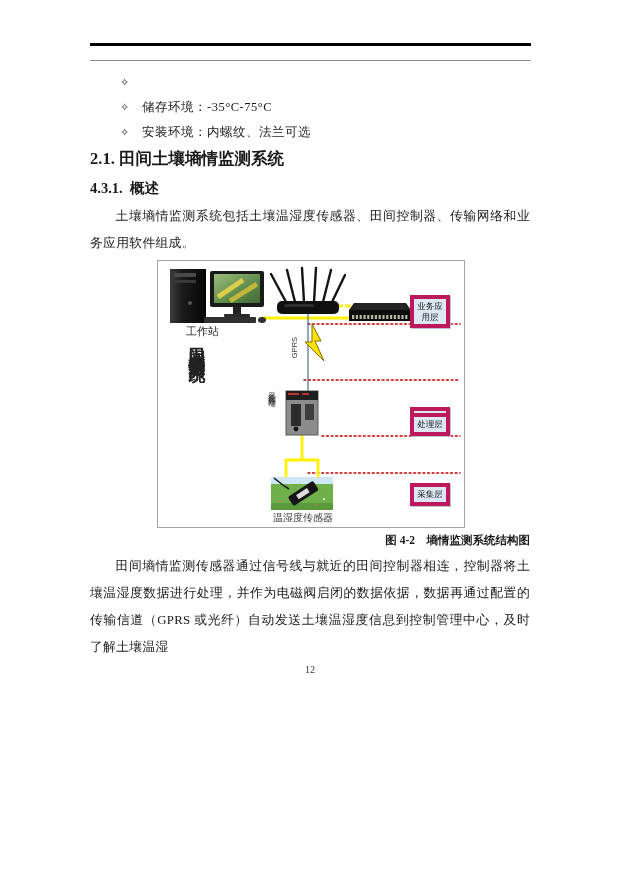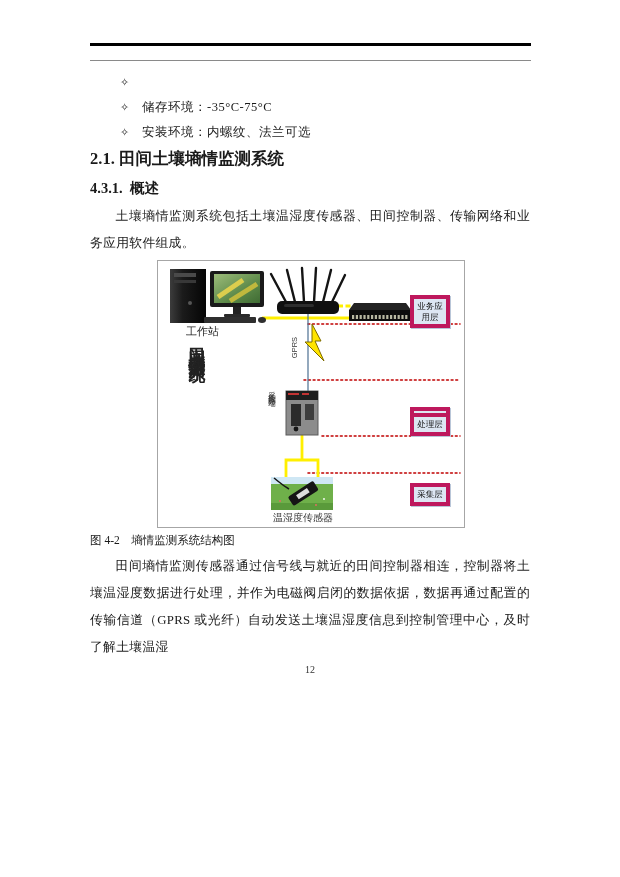--- a/index.html
+++ b/index.html
@@ -63,22 +63,22 @@
     box-shadow: 1px 1px 0 #b9c6d8;
     font-size: 8.5px; line-height: 1.25; text-align: center;
     padding: 2px 1px; color: #111;
   }
   .layer-0 { top: 34px; }
   .layer-1 { top: 102px; margin-top: 44px; }
   .layer-2 { top: 152px; }
   .layer-3 { top: 222px; }
 
   .caption {
-    margin-top: 5px; text-align: left;
-    font-size: 11.5px; font-weight: normal; white-space: pre;
+    margin-top: 5px; text-align: right;
+    font-size: 11.5px; font-weight: bold; white-space: pre;
   }
 
   .page-number { margin-top: 3px; text-align: center; font-size: 10px; color: #333; }
 </style>
 </head>
 <body>
 
 <div class="page">
   <div class="content">
 

